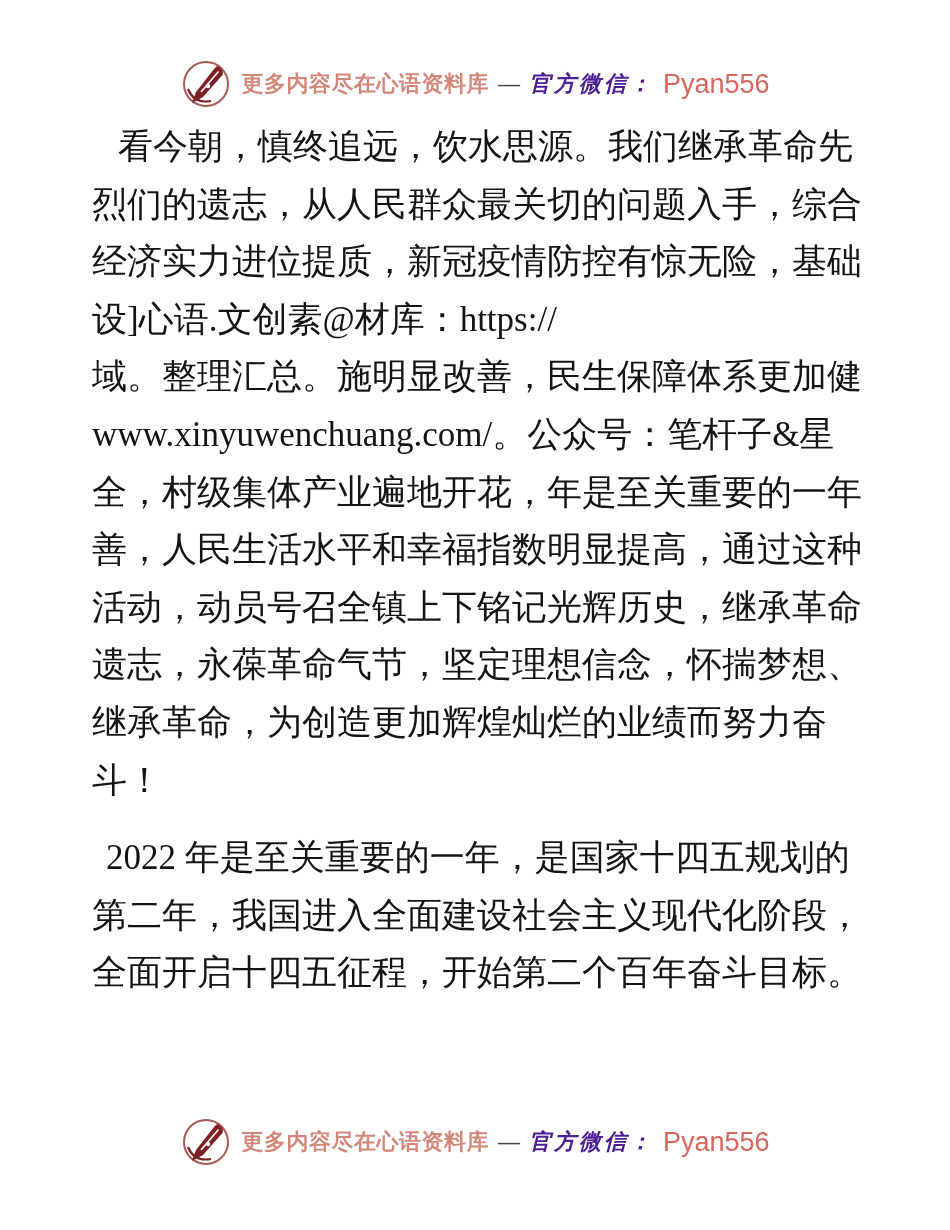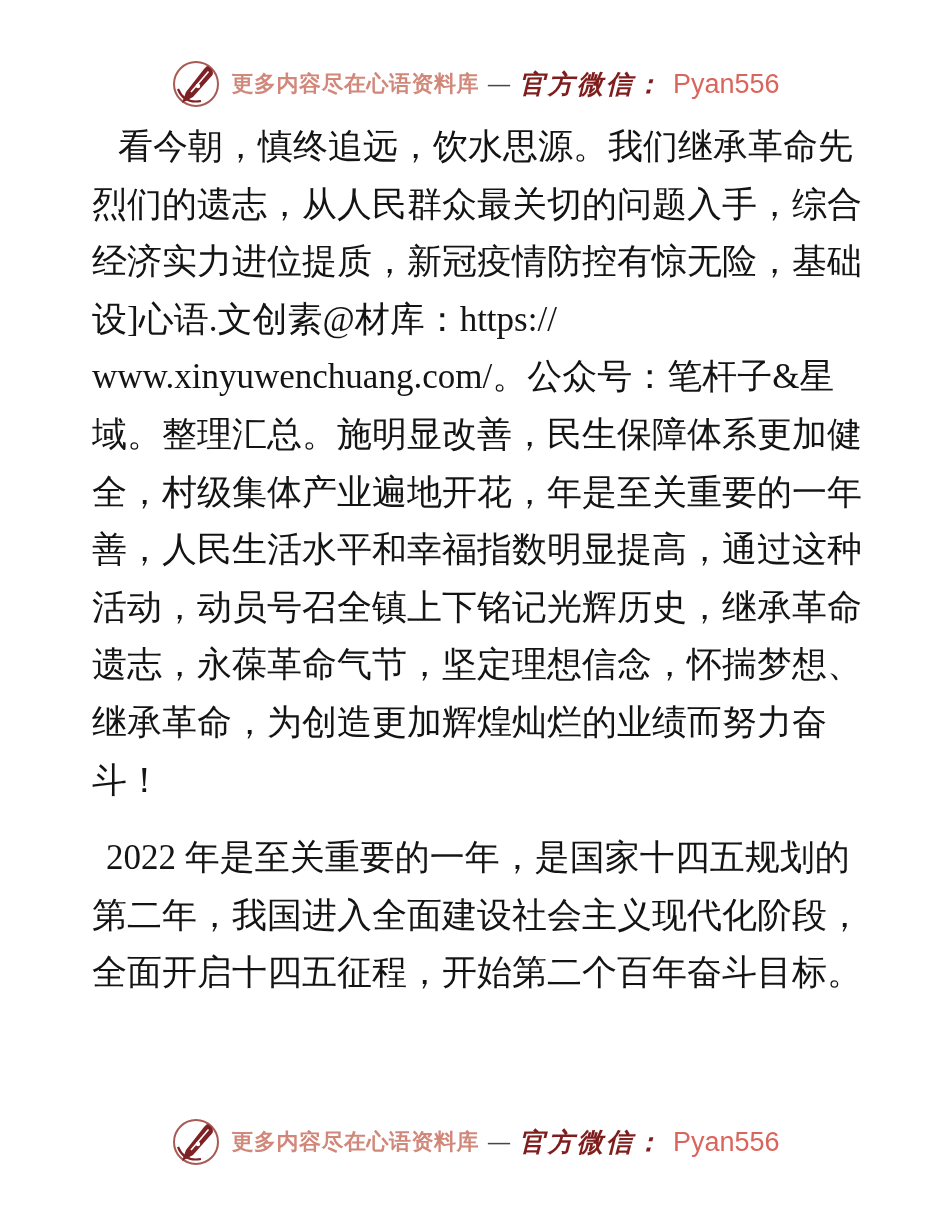--- a/index.html
+++ b/index.html
@@ -27,22 +27,22 @@
   .logo { width: 52px; height: 52px; flex: 0 0 auto; }
   .brand {
     color: #d1887a;
     font-size: 22px;
     font-weight: bold;
     letter-spacing: 0.5px;
     font-family: "Liberation Serif", "DejaVu Serif", serif;
   }
   .dash { color: #46464c; font-size: 22px; font-weight: bold; }
   .wechat-label {
-    color: #7f1d1d;
-    font-size: 26px;
+    color: #4c1d95;
+    font-size: 22px;
     font-style: italic;
     font-weight: bold;
     letter-spacing: 3px;
     font-family: "Liberation Serif", "DejaVu Serif", serif;
   }
   .wechat-id {
     color: #d9655c;
     font-size: 27px;
     font-family: "Liberation Sans", "DejaVu Sans", sans-serif;
   }
@@ -82,22 +82,22 @@
     <span class="dash">—</span>
     <span class="wechat-label">官方微信：</span>
     <span class="wechat-id">Pyan556</span>
   </div>
 
   <div class="content">
     <div class="line p1start">看今朝，慎终追远，饮水思源。我们继承革命先</div>
     <div class="line">烈们的遗志，从人民群众最关切的问题入手，综合</div>
     <div class="line">经济实力进位提质，新冠疫情防控有惊无险，基础</div>
     <div class="line">设]心语.文创素@材库：https://</div>
+    <div class="line">域。整理汇总。施明显改善，民生保障体系更加健</div>
     <div class="line">www.xinyuwenchuang.com/。公众号：笔杆子&amp;星</div>
-    <div class="line">域。整理汇总。施明显改善，民生保障体系更加健</div>
     <div class="line">全，村级集体产业遍地开花，年是至关重要的一年</div>
     <div class="line">善，人民生活水平和幸福指数明显提高，通过这种</div>
     <div class="line">活动，动员号召全镇上下铭记光辉历史，继承革命</div>
     <div class="line">遗志，永葆革命气节，坚定理想信念，怀揣梦想、</div>
     <div class="line">继承革命，为创造更加辉煌灿烂的业绩而努力奋</div>
     <div class="line">斗！</div>
     <div class="line p2start">2022 年是至关重要的一年，是国家十四五规划的</div>
     <div class="line">第二年，我国进入全面建设社会主义现代化阶段，</div>
     <div class="line">全面开启十四五征程，开始第二个百年奋斗目标。</div>
   </div>

